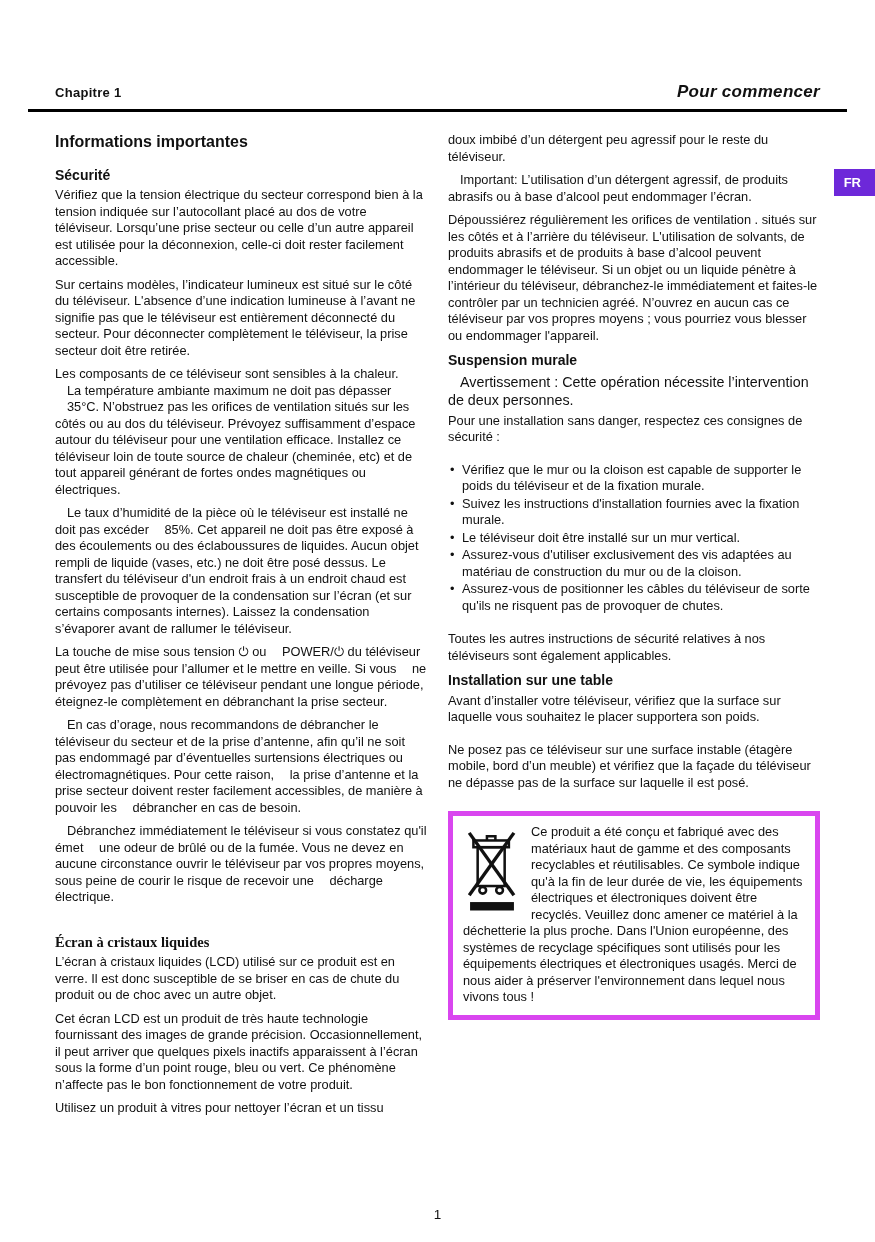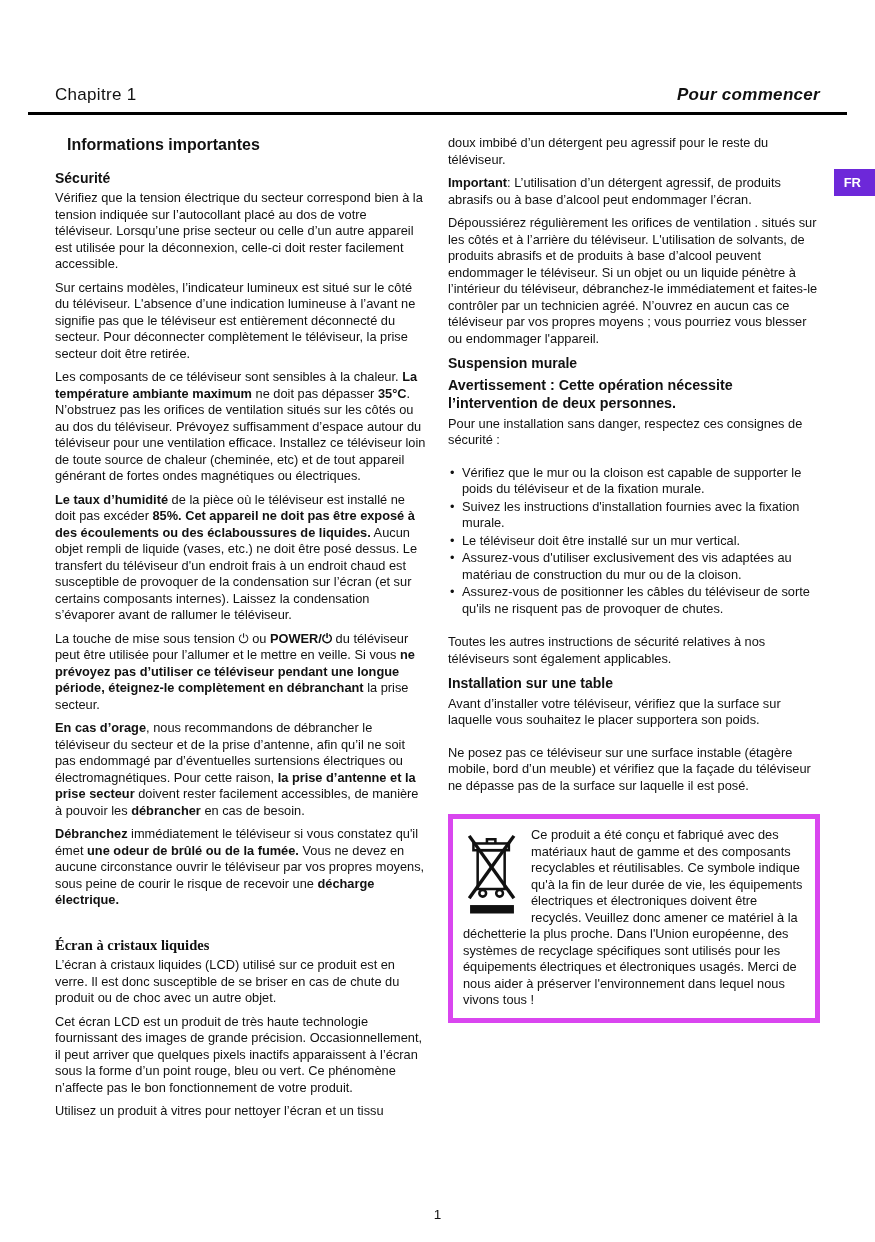--- a/index.html
+++ b/index.html
@@ -6,41 +6,41 @@
   html, body { margin: 0; padding: 0; }
   body {
     width: 875px; height: 1242px; background: #ffffff;
     font-family: "Liberation Sans", "DejaVu Sans", sans-serif; color: #111;
   }
   .page { position: relative; width: 875px; height: 1242px; overflow: hidden; background: #fff; }
   .header {
     margin: 40px 28px 0; padding: 0 27px 7px; border-bottom: 3px solid #000;
     display: flex; justify-content: space-between; align-items: baseline;
   }
-  .chapter { font-size: 17px; font-weight: normal; letter-spacing: .3px; margin-top: 45px; }
+  .chapter { font-size: 13px; font-weight: bold; letter-spacing: .3px; margin-top: 45px; }
   .section-title { font-size: 17px; font-weight: bold; font-style: italic; letter-spacing: .3px; }
   .columns { display: flex; gap: 21px; padding: 20px 55px 0; }
   .col { width: 373px; font-size: 12.8px; line-height: 16.5px; text-align: left; }
-  .col h2 { font-size: 16px; margin: 2px 12px 16px; }
+  .col h2 { font-size: 16px; margin: 2px 0 16px; }
   .col h3 { font-size: 14px; margin: 8px 0 4px; }
   .col h3.serif { font-family: Liberation Serif, serif; font-size: 14.5px; margin-top: 28px; }
   .col p { margin: 0 0 7px; }
   .col p.warning { font-size: 14.3px; font-weight: bold; line-height: 1.3; margin: 4px 0 3px; }
   .col ul { list-style: none; margin: 0 0 8px; padding: 0; }
   .col li { position: relative; padding-left: 14px; margin-bottom: 1px; }
   .col li::before { content: "\2022"; position: absolute; left: 2px; }
   .spacer { height: 9px; }
   .notice-box { border: 5px solid #d946ef; padding: 8px 10px 9px; margin-top: 4px; }
   .weee-icon { float: left; margin: 2px 12px 2px 2px; }
   .page-number { position: absolute; left: 0; right: 0; bottom: 20px; text-align: center; font-size: 13.5px; }
   .lang-tab {
     position: absolute; top: 169px; right: 0; background: #6d28d9; color: #fff;
     font-weight: bold; font-size: 13px; padding: 6px 14px 6px 10px;
   }
-  b { font-weight: bold; }
+  b { font-weight: normal; margin-left: 12px; }
 </style>
 </head>
 <body>
 
 <div class="page">
   <div class="header">
     <span class="chapter">Chapitre 1</span>
     <span class="section-title">Pour commencer</span>
   </div>
 

